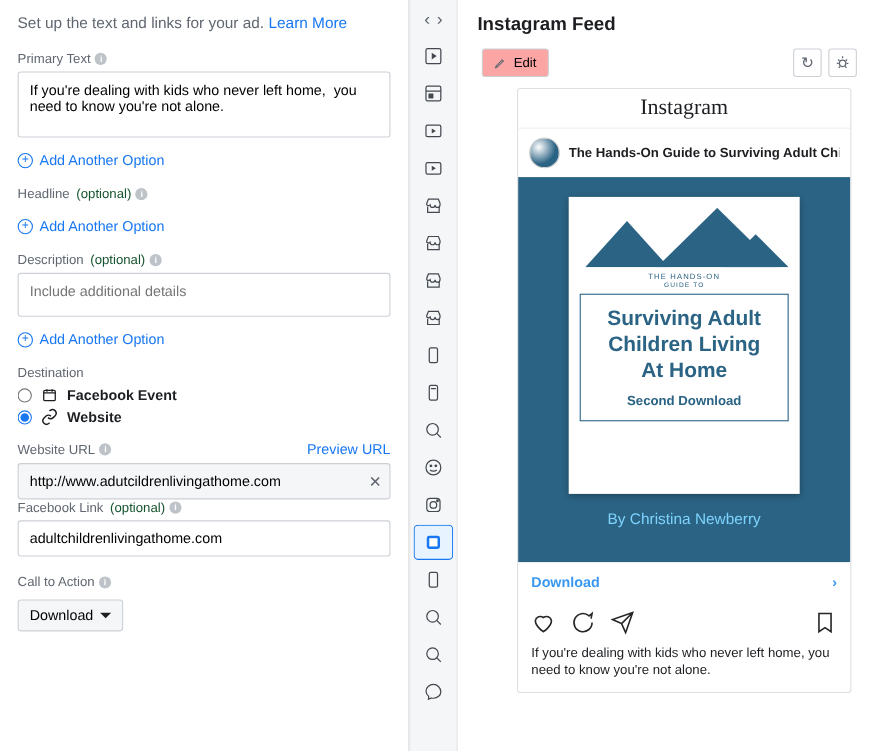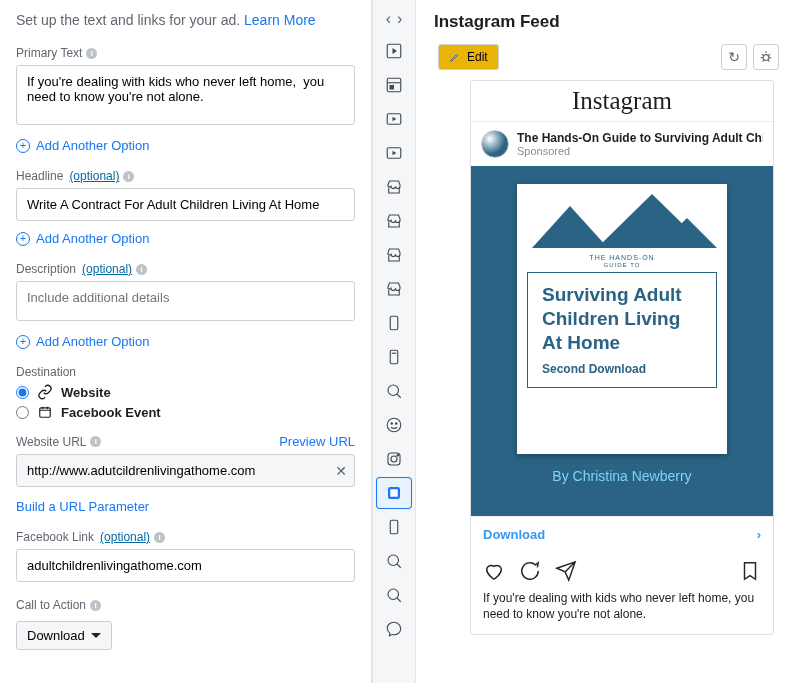--- a/index.html
+++ b/index.html
@@ -4,21 +4,21 @@
 <style>
 * { box-sizing: border-box; margin: 0; padding: 0; }
 body { font-family: Helvetica, Arial, sans-serif; font-size: 13px; color: #1c1e21; background: #fff; width: 801px; height: 683px; overflow: hidden; display: flex; }
 .left-panel { width: 372px; padding: 12px 16px; overflow-y: auto; border-right: 1px solid #e5e5e5; }
 .mid-rail { width: 44px; background: #f5f6f7; display: flex; flex-direction: column; align-items: center; padding-top: 8px; gap: 0; border-left: 1px solid #e5e5e5; border-right: 1px solid #e5e5e5; }
 .right-panel { flex: 1; padding: 12px 18px; overflow-y:auto;}
 .section-title { font-size: 15px; font-weight: 600; margin-bottom: 2px; }
 .section-sub { font-size: 14px; color: #606770; margin-bottom: 18px; }
 .section-sub a { color: #1877f2; text-decoration: none; }
 .field-label { font-size: 12px; color: #606770; margin-bottom: 5px; display: flex; align-items: center; gap: 4px; }
-.field-label .opt { color: #0369a1; margin-left: 2px; text-decoration: underline;}
+.field-label .opt { color: #14532d; margin-left: 2px;}
 .info-icon { width: 11px; height: 11px; border-radius: 50%; background: #bec3c9; color: #fff; font-size: 8px; display: inline-flex; align-items: center; justify-content: center; font-weight: bold; font-style: normal;}
 .textbox, .textarea { width: 100%; border: 1px solid #ccd0d5; border-radius: 3px; padding: 8px 10px; font-size: 13px; font-family: inherit; resize: none; }
 .textarea { height: 60px; }
 .textarea.sm { height: 40px; }
 .add-link { color: #1877f2; font-size: 13px; display: inline-flex; align-items: center; gap: 6px; margin: 10px 0 16px; cursor: pointer; }
 .plus-circle { width: 14px; height: 14px; border: 1.5px solid #1877f2; border-radius: 50%; display: inline-flex; align-items: center; justify-content: center; font-size: 11px; line-height: 1; color: #1877f2; }
 .radio-row { display: flex; align-items: center; gap: 8px; margin: 4px 0; font-size: 13px; }
 .radio-row input { accent-color: #1877f2; }
 .radio-row .ricon { width:16px; height:16px; display:inline-flex; align-items:center; justify-content:center;}
 .url-row { display: flex; justify-content: space-between; align-items:center; margin-bottom:5px;}
@@ -28,39 +28,39 @@
 .link-blue { color: #1877f2; font-size: 13px; cursor: pointer; }
 .cta-btn { border: 1px solid #ccd0d5; background: #f5f6f7; padding: 6px 10px; font-size: 13px; border-radius: 3px; display: inline-flex; align-items: center; gap: 6px; cursor: pointer; margin-top:4px;}
 .chev { border-style: solid; border-width: 5px 5px 0 5px; border-color: #1c1e21 transparent transparent transparent; display:inline-block;}
 .mid-nav-arrows { display:flex; gap:2px; margin-bottom:4px;}
 .mid-nav-arrows span { font-size:16px; color:#606770; cursor:pointer; padding:2px 2px;}
 .rail-icon { width: 36px; height: 32px; display: flex; align-items: center; justify-content: center; color: #444950; cursor: pointer; border-radius:4px; margin:1px 0;}
 .rail-icon.active { background: #e7f3ff; color: #1877f2; box-shadow: inset 0 0 0 1px #1877f2; }
 .rail-icon svg { width: 18px; height: 18px; stroke: currentColor; fill: none; stroke-width: 1.5; }
 .preview-title { font-size: 17px; font-weight: 600; margin-bottom: 12px; }
 .preview-toolbar { display:flex; justify-content:space-between; margin-bottom:10px; padding: 0 4px;}
-.edit-btn { border: 1px solid #ccd0d5; background:#eab308; padding:5px 10px; border-radius:3px; font-size:12px; display:inline-flex; align-items:center; gap:6px; cursor:pointer;}
+.edit-btn { border: 1px solid #ccd0d5; background:#fca5a5; padding:5px 10px; border-radius:3px; font-size:12px; display:inline-flex; align-items:center; gap:6px; cursor:pointer;}
 .tb-right { display:flex; gap:6px;}
 .tb-ic { width:26px; height:26px; border:1px solid #ccd0d5; border-radius:3px; display:flex; align-items:center; justify-content:center; color:#606770; cursor:pointer; font-size:14px;}
 .ig-card { border:1px solid #dddfe2; border-radius:3px; overflow:hidden; width: 304px; margin-left:36px;}
-.ig-header { text-align:center; padding:6px; font-family: 'Brush Script MT', cursive; font-size:25px; border-bottom:1px solid #eee;}
+.ig-header { text-align:center; padding:6px; font-family: 'Brush Script MT', cursive; font-size:20px; border-bottom:1px solid #eee;}
 .ig-profile { display:flex; align-items:center; gap:8px; padding:8px 10px; font-size:12px;}
 .ig-avatar { width:28px; height:28px; border-radius:50%; background: radial-gradient(circle at 30% 30%, #fff, #2b6384 60%); flex-shrink:0; border:1px solid #ccc;}
 .ig-profile .pname { font-weight:600; white-space:nowrap; overflow:hidden; text-overflow:clip;}
 .ig-profile .spons { color:#8e8e8e; font-size:11px;}
 .ig-image { background:#2b6384; height: 350px; display:flex; flex-direction:column; align-items:center; justify-content:flex-start; padding:18px; color:#fff;}
 .book-cover { background:#fff; width: 210px; height: 270px; display:flex; flex-direction:column; align-items:center; color:#2b6384; padding:10px; box-shadow:0 2px 6px rgba(0,0,0,.3);}
 .roofs { width:100%; height:54px; position:relative; overflow:hidden;}
 .roof { position:absolute; bottom:0; width:0; height:0; border-style:solid;}
 .r1 { left:5px; border-width:0 38px 42px 38px; border-color: transparent transparent #2b6384 transparent;}
 .r2 { left:70px; border-width:0 55px 54px 55px; border-color: transparent transparent #2b6384 transparent;}
 .r3 { right:0; border-width:0 30px 30px 30px; border-color: transparent transparent #2b6384 transparent;}
 .subt { font-size:7px; letter-spacing:1px; margin:6px 0 2px; text-align:center;}
 .subt .line2{font-size:6px;}
-.title-box { border:1px solid #2b6384; padding:10px 14px; text-align:left; font-size:19px; font-weight:600; line-height:1.25; margin-top:2px;}
+.title-box { border:1px solid #2b6384; padding:10px 14px; text-align:center; font-size:19px; font-weight:600; line-height:1.25; margin-top:2px;}
 .edition { font-size:12px; margin-top:8px; color:#2b6384;}
 .byline { color:#7dd3fc; font-size:14px; margin-top:14px;}
 .ig-cta { display:flex; justify-content:space-between; align-items:center; padding:10px 12px; border-top:1px solid #eee; color:#3897f0; font-size:13px; font-weight:600; cursor:pointer;}
 .ig-actions { display:flex; justify-content:space-between; padding:8px 12px 4px;}
 .ig-actions .al { display:flex; gap:14px;}
 .ig-actions svg { width:22px; height:22px; stroke:#262626; fill:none; stroke-width:1.6;}
 .ig-caption { padding:4px 12px 12px; font-size:12px; line-height:1.35;}
 .left-panel::-webkit-scrollbar{width:8px;} .left-panel::-webkit-scrollbar-thumb{background:#ccc;border-radius:4px;}
 </style>
 </head>
@@ -80,73 +80,71 @@
   <div class="add-link">
     <span class="plus-circle">+</span>
     <span>Add Another Option</span>
   </div>
 
   <div class="field-label">
     <span>Headline</span>
     <span class="opt">(optional)</span>
     <i class="info-icon">i</i>
   </div>
-  <input class="textbox" value="Write A Contract For Adult Children Living At Home" style="">
   <div class="add-link">
     <span class="plus-circle">+</span>
     <span>Add Another Option</span>
   </div>
 
   <div class="field-label">
     <span>Description</span>
     <span class="opt">(optional)</span>
     <i class="info-icon">i</i>
   </div>
   <textarea class="textarea sm" placeholder="Include additional details" style=""></textarea>
   <div class="add-link">
     <span class="plus-circle">+</span>
     <span>Add Another Option</span>
   </div>
 
   <div class="field-label">
       <span>Destination</span>
     </div>
+  <label class="radio-row">
+    <input type="radio" name="dest" style="">
+    <span class="ricon">
+        <svg viewBox="0 0 24 24" width="14" height="14" fill="none" stroke="#1c1e21" stroke-width="2">
+          <rect x="3" y="5" width="18" height="16" rx="2"></rect>
+          <path d="M3 9h18M8 3v4M16 3v4"></path>
+        </svg>
+      </span>
+    <b>Facebook Event</b>
+  </label>
   <label class="radio-row">
     <input type="radio" name="dest" checked="" style="">
     <span class="ricon">
         <svg viewBox="0 0 24 24" width="16" height="16" fill="none" stroke="#1c1e21" stroke-width="2">
           <path d="M10 13a5 5 0 0 0 7 0l3-3a5 5 0 0 0-7-7l-1 1"></path>
           <path d="M14 11a5 5 0 0 0-7 0l-3 3a5 5 0 0 0 7 7l1-1"></path>
         </svg>
       </span>
     <b>Website</b>
   </label>
-  <label class="radio-row">
-    <input type="radio" name="dest" style="">
-    <span class="ricon">
-        <svg viewBox="0 0 24 24" width="14" height="14" fill="none" stroke="#1c1e21" stroke-width="2">
-          <rect x="3" y="5" width="18" height="16" rx="2"></rect>
-          <path d="M3 9h18M8 3v4M16 3v4"></path>
-        </svg>
-      </span>
-    <b>Facebook Event</b>
-  </label>
 
   <div class="url-row" style="margin-top:14px;">
     <div class="field-label" style="margin:0;">
       <span>Website URL</span>
       <i class="info-icon">i</i>
     </div>
     <span class="link-blue">Preview URL</span>
   </div>
   <div class="url-input-wrap">
     <input class="textbox" value="http://www.adutcildrenlivingathome.com" style="">
     <span class="clear-x">✕</span>
   </div>
-  <div style="margin:12px 0 16px;"><span class="link-blue">Build a URL Parameter</span></div>
 
   <div class="field-label">
     <span>Facebook Link</span>
     <span class="opt">(optional)</span>
     <i class="info-icon">i</i>
   </div>
   <input class="textbox" value="adultchildrenlivingathome.com" style="">
 
   <div class="field-label" style="margin-top:16px;">
     <span>Call to Action</span>
@@ -295,21 +293,20 @@
         </span>
     </div>
   </div>
 
   <div class="ig-card">
     <div class="ig-header">Instagram</div>
     <div class="ig-profile">
       <div class="ig-avatar"></div>
       <div style="overflow:hidden;">
         <div class="pname">The Hands-On Guide to Surviving Adult Children Li</div>
-        <div class="spons">Sponsored</div>
       </div>
     </div>
     <div class="ig-image">
       <div class="book-cover">
         <div class="roofs">
           <div class="roof r1"></div>
             <div class="roof r2"></div>
             <div class="roof r3"></div>
         </div>
         <div class="subt"><span>THE HANDS-ON</span><br><span class="line2">GUIDE TO</span></div>

